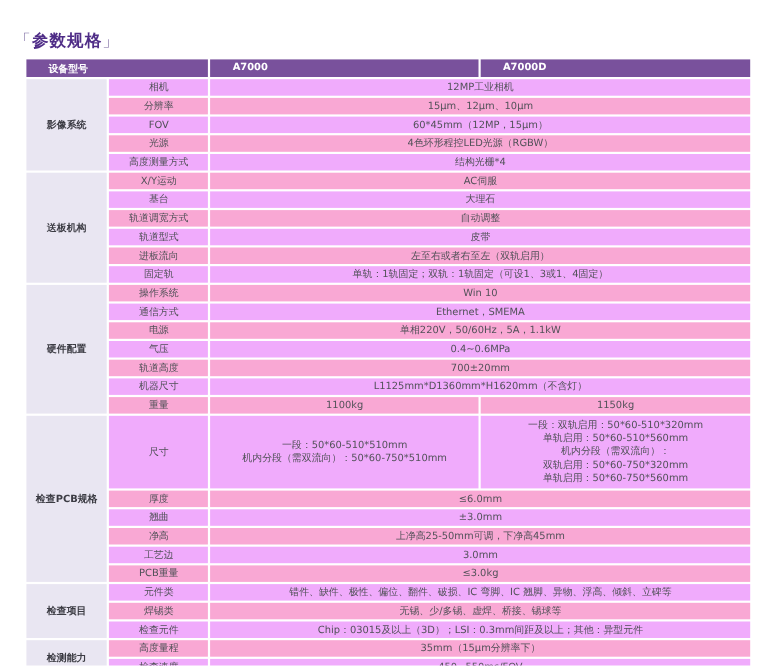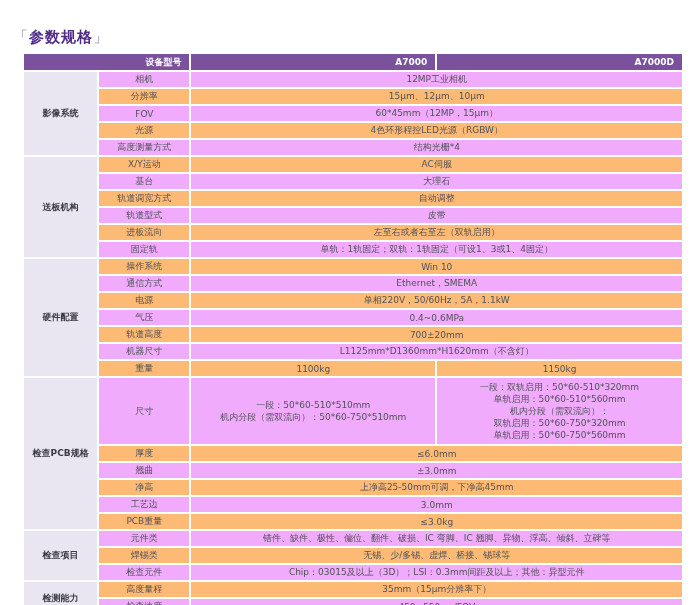--- a/index.html
+++ b/index.html
@@ -1,25 +1,25 @@
 <!DOCTYPE html>
 <html><head>
 <meta charset="utf-8">
 <style>
   html,body{margin:0;padding:0;background:#fff;}
   body{width:700px;height:605px;overflow:hidden;font-family:"DejaVu Sans","Liberation Sans",sans-serif;}
   .title{margin:26px 0 0 13px;font-size:15px;font-weight:bold;color:#4F2D87;letter-spacing:1px;height:22px;line-height:22px;}
   .title .bracket{font-weight:normal;color:#7a68a0;}
   table.spec{border-collapse:separate;border-spacing:2px;margin:4px 0 0 22px;width:662px;table-layout:fixed;}
   col.c1{width:73px;}col.c2{width:90px;}col.c3{width:243px;}col.c4{width:244px;}
-  th{background:#79519C;color:#fff;font-size:9px;font-weight:bold;height:16px;padding:0 8px;text-align:right;}
+  th{background:#79519C;color:#fff;font-size:9px;font-weight:bold;height:16px;padding:0 20px;text-align:left;}
   td{font-size:9px;color:#515158;text-align:center;height:15px;padding:0 4px;vertical-align:middle;overflow:hidden;}
   td.cat{background:#E9E6F2;font-weight:bold;color:#3c3c44;margin-left:37px;}
   tr.rw td:not(.cat){background:#f0abfc;}
-  tr.rl td:not(.cat){background:#fdba74;}
+  tr.rl td:not(.cat){background:#f9a8d4;}
   td.multi{height:auto;padding:3px 4px;}
   td.multi div{line-height:12px;}
 </style>
 </head>
 <body>
 
 <div>
   <h1 class="title"><span class="bracket">「</span><span>参数规格</span><span class="bracket">」</span></h1>
 
   <table class="spec">

